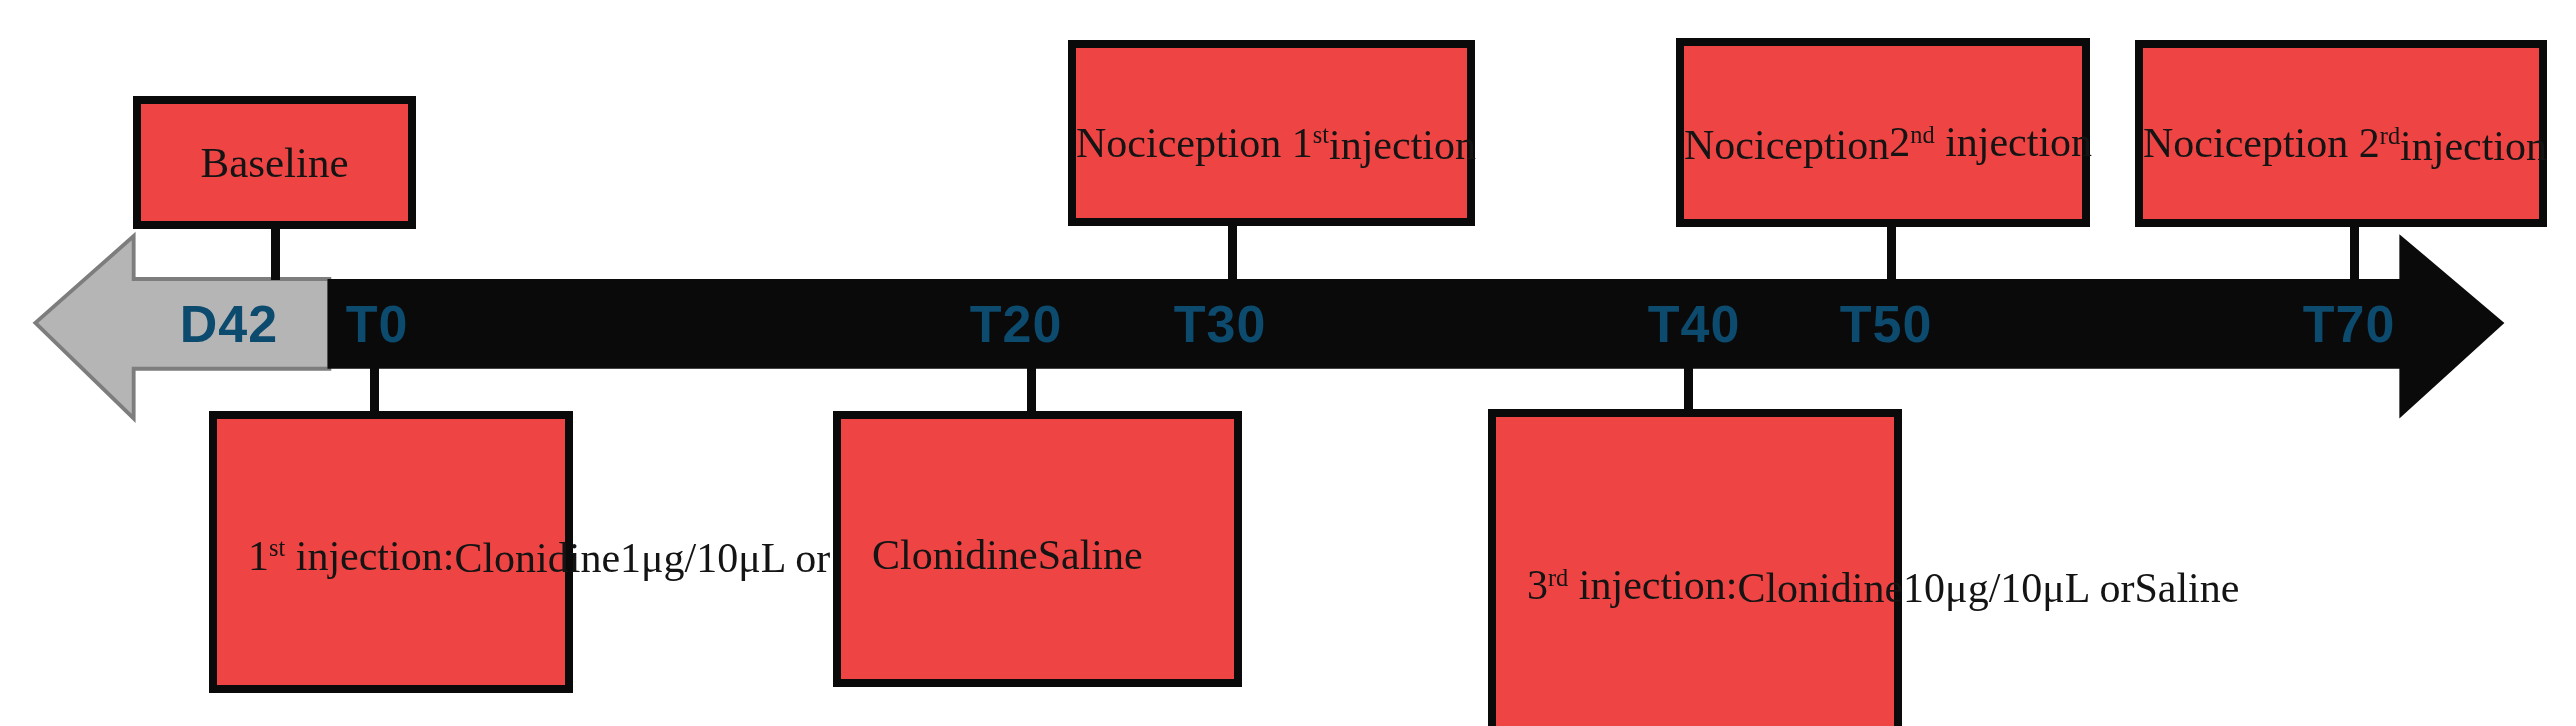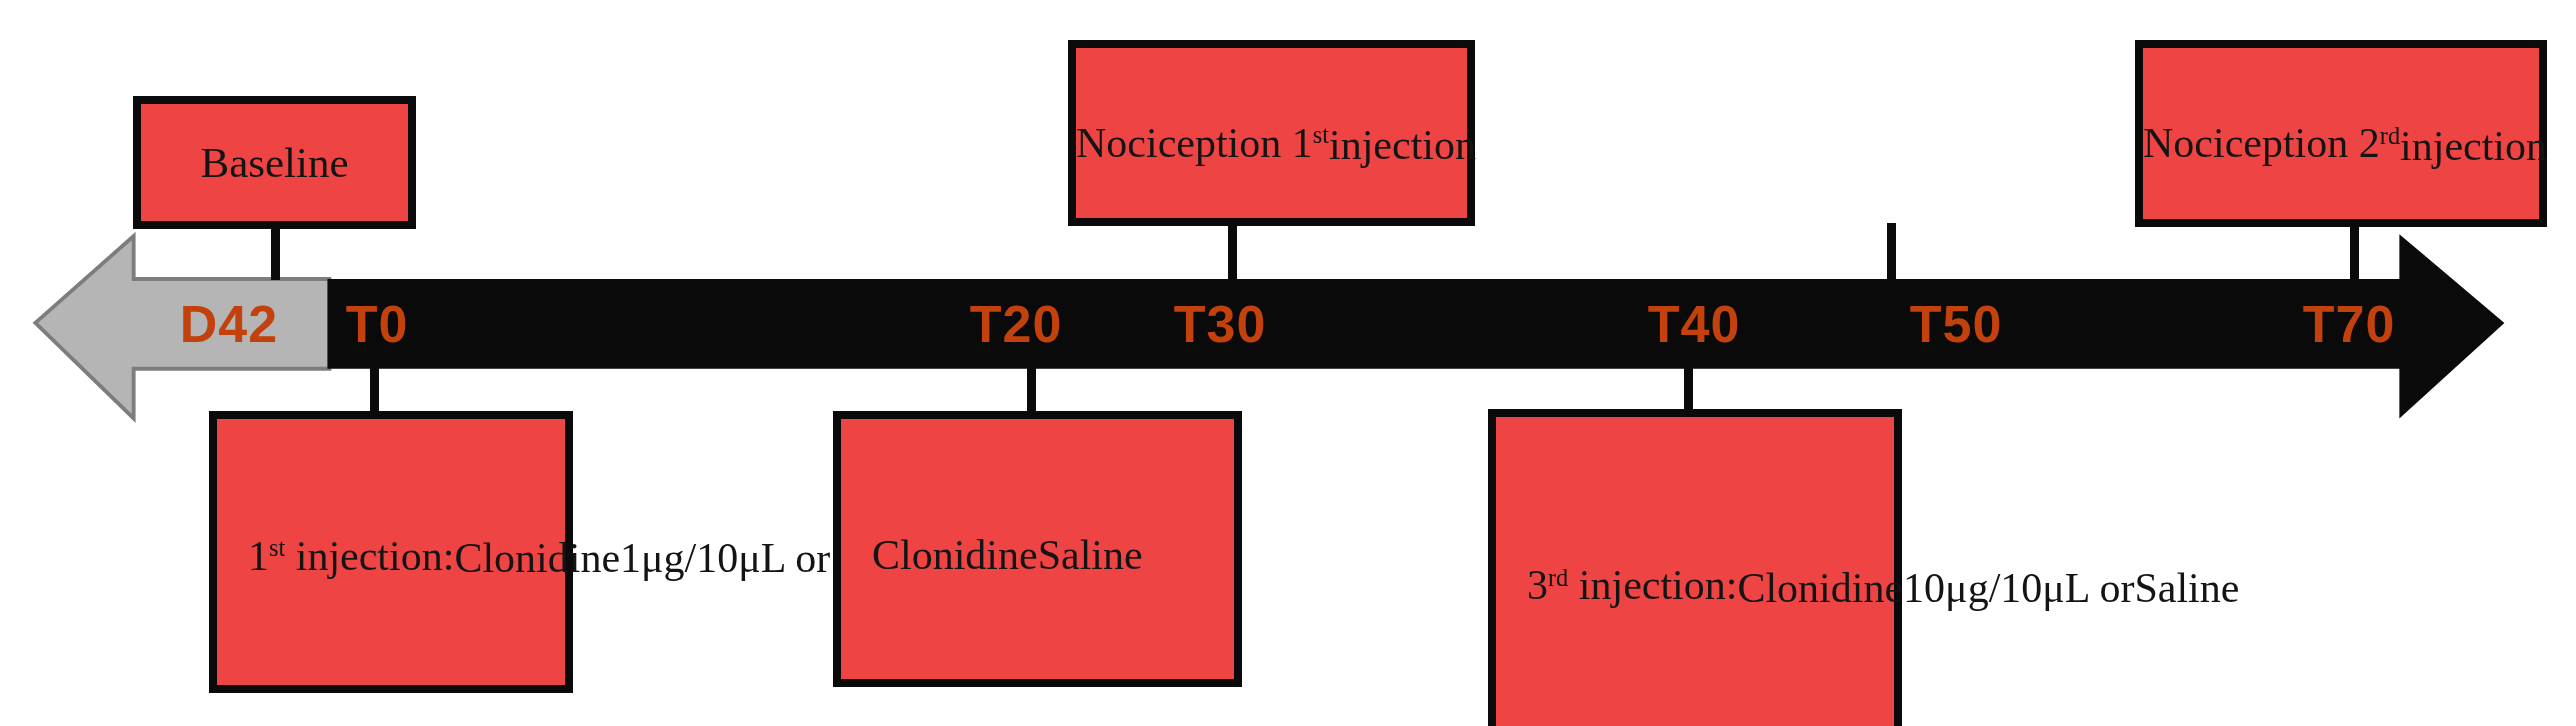--- a/index.html
+++ b/index.html
@@ -21,21 +21,21 @@
     top: 0;
   }
   .tick {
     position: absolute;
     top: 298px;
     transform: translateX(-50%);
     font-family: "Liberation Sans", sans-serif;
     font-weight: 700;
     font-size: 52px;
     line-height: 53px;
-    color: #c2410c;
+    color: #0c4a6e;
     letter-spacing: 1px;
     white-space: nowrap;
   }
   .conn {
     position: absolute;
     width: 8.6px;
     background: #0a0a0a;
   }
   .box {
     position: absolute;
@@ -85,40 +85,44 @@
   <svg class="timeline-svg" width="2576" height="727" viewBox="0 0 2698 761">
     <polygon stroke-width="4" points="37,338 140,247 140,292 345,292 345,386 140,386 140,438" fill="#b5b5b5" stroke="#7d7d7d"></polygon>
     <polygon points="343,292 2513,292 2513,245 2623,338 2513,438 2513,386 343,386" fill="#0a0a0a"></polygon>
   </svg>
 
   <span class="tick" style="left:229px">D42</span>
   <span class="tick" style="left:377px">T0</span>
   <span class="tick" style="left:1016px">T20</span>
   <span class="tick" style="left:1220px">T30</span>
   <span class="tick" style="left:1694px">T40</span>
-  <span class="tick" style="left:1956px">T50</span>
+  <span class="tick" style="left:1886px">T50</span>
   <span class="tick" style="left:2349px">T70</span>
 
   <div class="conn" style="left:271px;  top:225px; height:55px"></div>
   <div class="conn" style="left:1228px; top:222px; height:58px"></div>
   <div class="conn" style="left:1887px; top:223px; height:57px"></div>
   <div class="conn" style="left:2350px; top:223px; height:57px"></div>
   <div class="conn" style="left:370px;  top:367px; height:48px"></div>
   <div class="conn" style="left:1027px; top:367px; height:48px"></div>
   <div class="conn" style="left:1684px; top:367px; height:46px"></div>
 
   <div class="box single" style="left:133px; top:96px; width:283px; height:133px">
     <div class="line"><span>Baseline</span></div>
   </div>
 
   <div class="box top-tall" style="left:1068px; top:40px; width:407px; height:186px">
     <div class="line"><span>Nociception 1</span><sup>st</sup></div>
     <div class="line"><span>injection</span></div>
   </div>
 
+  <div class="box top-tall" style="left:1676px; top:38px; width:414px; height:189px">
+    <div class="line"><span>Nociception</span></div>
+    <div class="line"><span>2</span><sup>nd</sup><span> injection</span></div>
+  </div>
 
   <div class="box top-tall" style="left:2135px; top:40px; width:412px; height:187px">
     <div class="line"><span>Nociception 2</span><sup>rd</sup></div>
     <div class="line"><span>injection</span></div>
   </div>
 
   <div class="box bottom" style="left:209px; top:411px; width:364px; height:282px">
     <div class="line"><span>1</span><sup>st</sup><span> injection:</span></div>
     <div class="line"><span>Clonidine</span></div>
     <div class="line"><span>1μg/10μL or</span></div>

